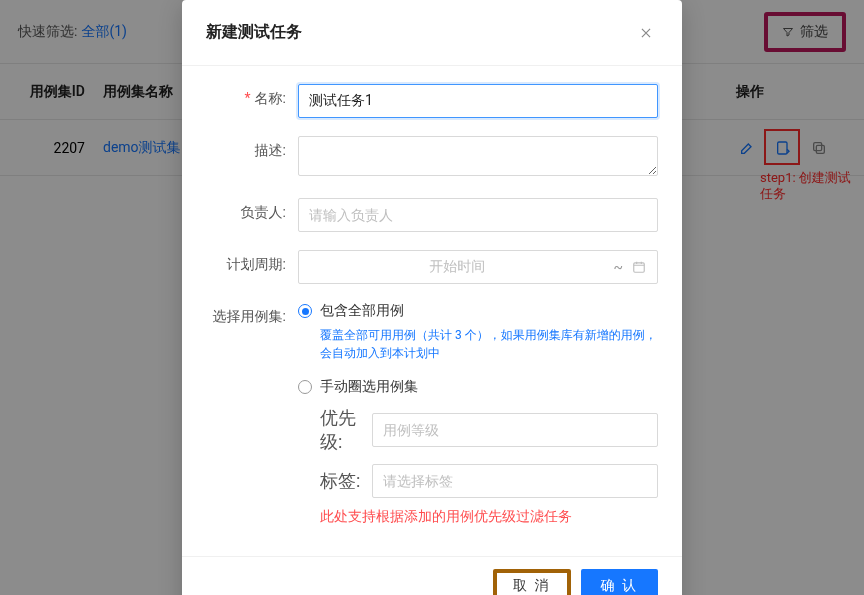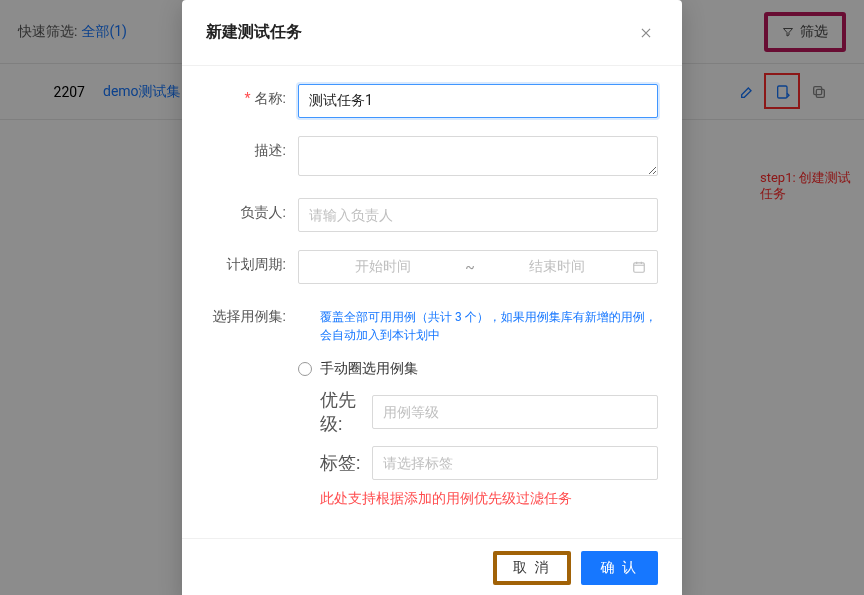--- a/index.html
+++ b/index.html
@@ -83,20 +83,26 @@
       <span class="funnel-icon">
         <svg width="12" height="12" viewBox="0 0 24 24" fill="none" stroke="#555" stroke-width="2">
             <path d="M3 5h18l-7 8v5l-4 2v-7L3 5z"></path>
           </svg>
       </span>
       <span>筛选</span>
     </button>
   </div>
 
   <div class="bg-table">
+    <div class="bg-thead">
+      <div class="col-id">用例集ID</div>
+      <div class="col-name">用例集名称</div>
+      <div class="col-fill"></div>
+      <div class="col-action">操作</div>
+    </div>
     <div class="bg-row">
       <div class="col-id">2207</div>
       <div class="col-name"><a>demo测试集</a></div>
       <div class="col-fill"></div>
       <div class="col-action">
         <span class="row-actions">
           <span class="act">
             <svg width="16" height="16" viewBox="0 0 24 24" fill="none" stroke="#1677ff" stroke-width="2">
                 <path d="M4 20h4l10-10-4-4L4 16v4z"></path>
               </svg>
@@ -154,35 +160,38 @@
         <input class="inp" type="text" placeholder="请输入负责人" style="">
       </div>
     </div>
 
     <div class="form-row">
       <div class="label"><span>计划周期:</span></div>
       <div class="control">
         <div class="range-picker">
           <span class="seg">开始时间</span>
           <span class="tilde">~</span>
-          <span class="seg">结束时间</span>
           <span class="cal-icon">
             <svg width="14" height="14" viewBox="0 0 24 24" fill="none" stroke="#bfbfbf" stroke-width="2">
                 <rect x="3" y="5" width="18" height="16" rx="2"></rect>
                 <path d="M3 9h18M8 3v4M16 3v4"></path>
               </svg>
           </span>
         </div>
       </div>
     </div>
 
     <div class="form-row">
       <div class="label"><span>选择用例集:</span></div>
       <div class="control">
         <div class="radio-group">
+          <div class="radio-opt">
+            <span class="radio checked"></span>
+            <span>包含全部用例</span>
+          </div>
           <div class="radio-desc">覆盖全部可用用例（共计 3 个），如果用例集库有新增的用例，会自动加入到本计划中</div>
 
           <div class="radio-opt">
             <span class="radio"></span>
             <span>手动圈选用例集</span>
           </div>
 
           <div class="sub-row">
             <div class="sub-label">优先级:</div>
             <div class="sub-control">

